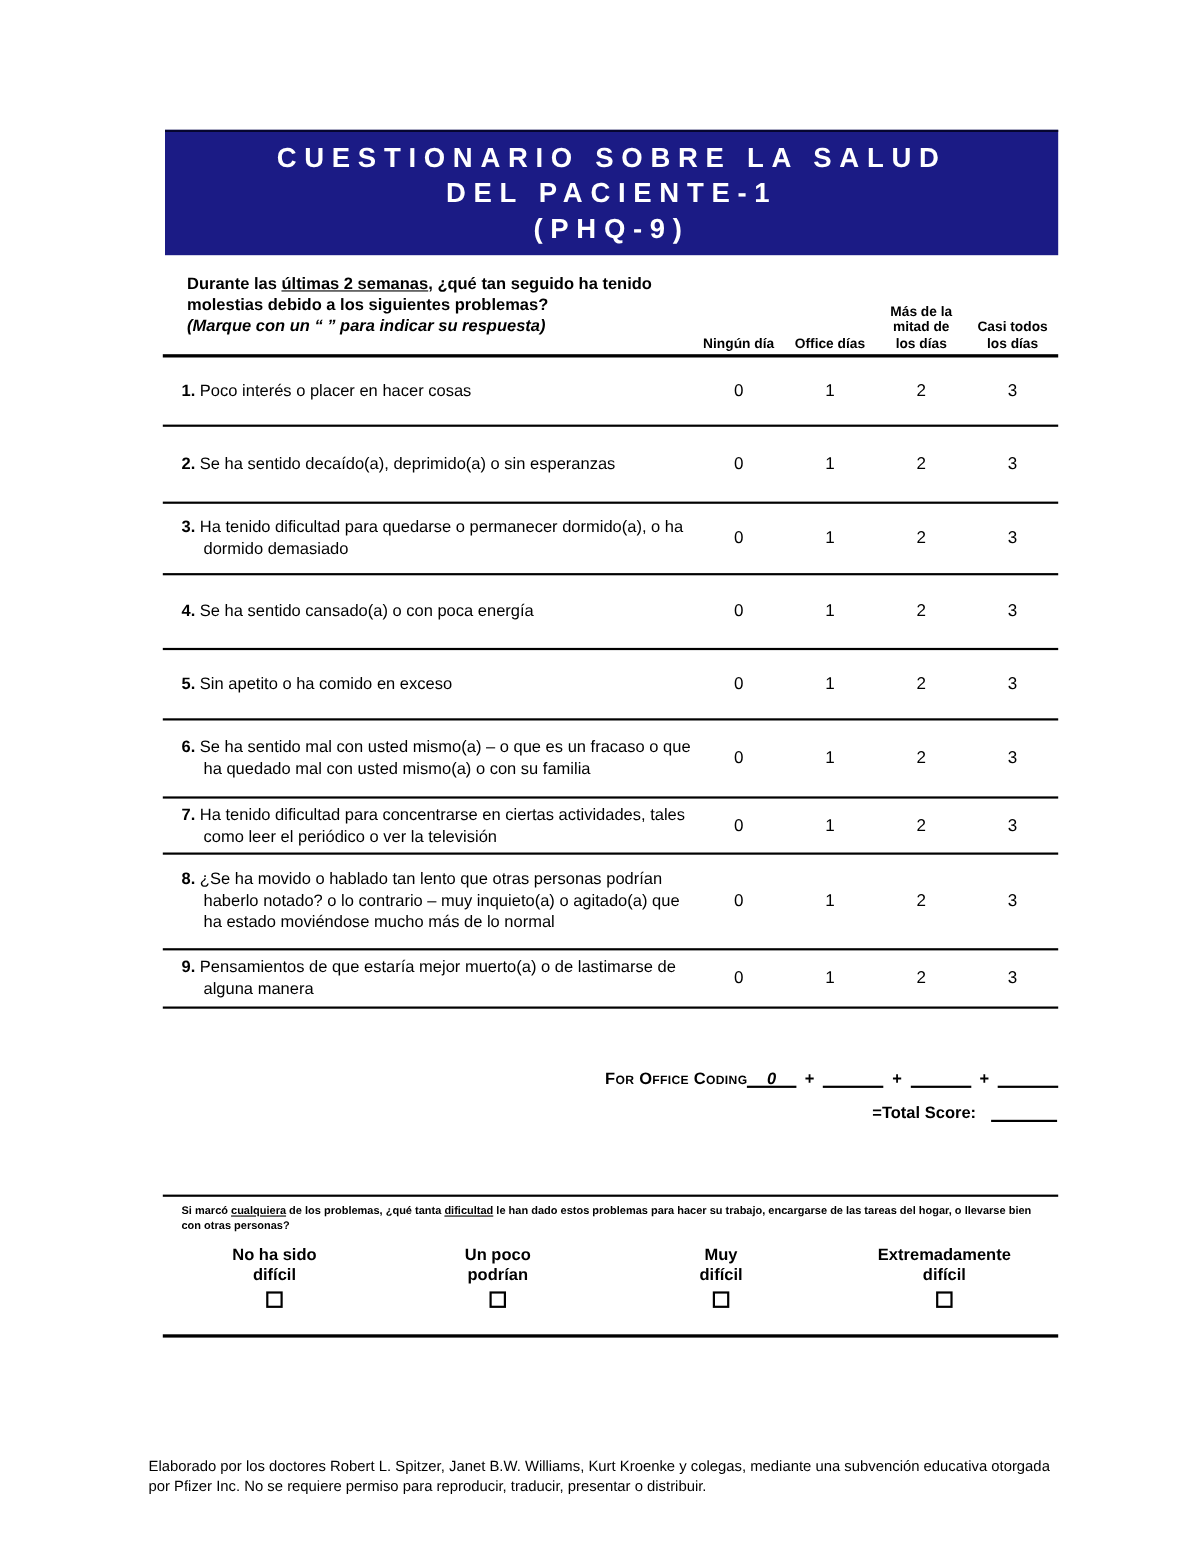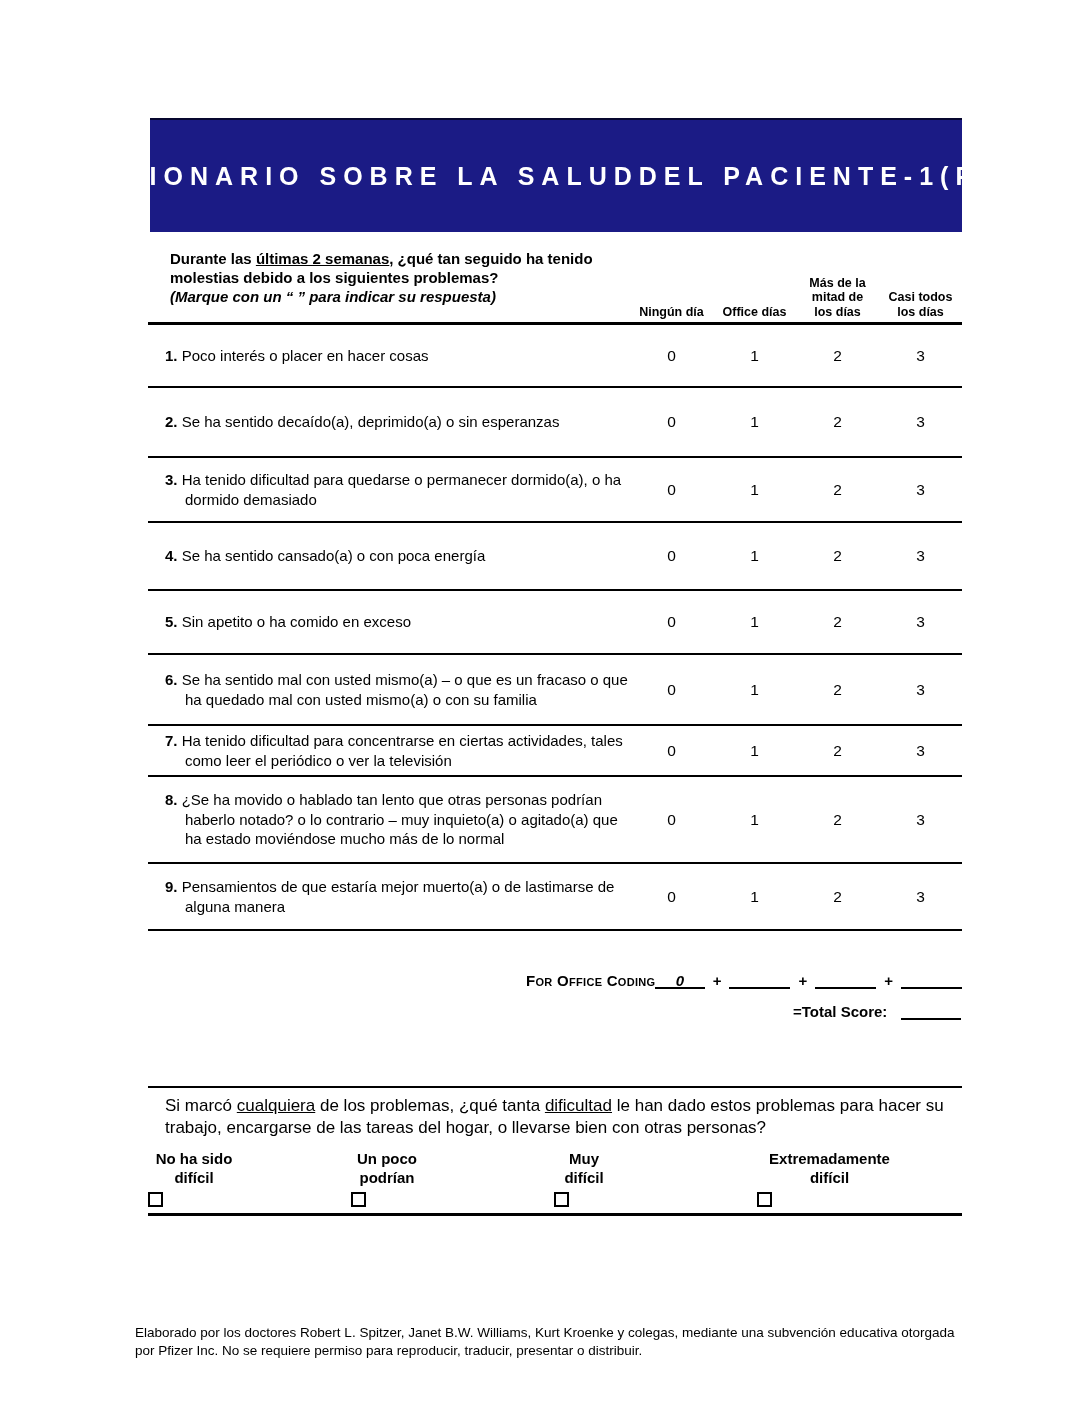--- a/index.html
+++ b/index.html
@@ -9,21 +9,21 @@
     background:#ffffff;
     font-family:"Liberation Sans", sans-serif;
     color:#000;
     overflow:hidden;
   }
 
   
   .banner {
     position:absolute; left:150px; top:118px;
     width:812px; height:114px;
-    display:flex; flex-direction:row; justify-content:center; align-items:center;
+    display:flex; flex-direction:column; justify-content:center; align-items:center;
     border-top:2px solid #06062e;
     box-sizing:border-box;
   }
   .banner-line {
     color:#ffffff; font-weight:bold;
     font-size:25px; letter-spacing:7px;
     line-height:1.28; white-space:nowrap;
   }
 
   
@@ -62,21 +62,21 @@
   .scores { width:332px; display:flex; }
   .score { width:83px; text-align:center; font-size:15.5px; }
 
   
   .coding { position:absolute; left:148px; top:972px; width:814px; }
   .coding-line {
     padding-left:378px;
     display:flex; align-items:flex-end;
     font-size:15px; font-weight:bold;
   }
-  .coding-label { font-variant:small-caps; letter-spacing:0.3px; white-space:nowrap; }
+  .coding-label { font-variant:small-caps; letter-spacing:0.3px; white-space:nowrap;margin-left:24px; }
   .blank {
     display:inline-block; border-bottom:2px solid #000; height:17px;
     box-sizing:border-box;
   }
   .blank-first { width:50px; text-align:center; }
   .hand { font-style:italic; font-weight:bold; font-size:15px; }
   .plus { margin:0 8px; }
   .coding-blank { width:62px; }
   .total-line {
     margin-top:14px; padding-left:645px;
@@ -86,26 +86,26 @@
   .total-blank { width:60px; margin-left:14px; }
 
   
   .followup {
     position:absolute; left:148px; top:1086px; width:814px; height:130px;
     border-top:2px solid #000; border-bottom:3px solid #000;
     box-sizing:border-box;
   }
   .fu-q {
     padding:7px 0 0 17px; width:782px;
-    font-size:17px; font-weight:normal; line-height:1.3;
+    font-size:10px; font-weight:bold; line-height:1.3;
   }
   .fu-options { display:flex; margin-top:11px; }
   .fu-option {
     width:203px;
-    display:flex; flex-direction:column; 
+    display:flex; flex-direction:column; align-items:center;
     text-align:center; font-size:15px; font-weight:bold; line-height:1.25;
   }
   .checkbox {
     width:11px; height:11px; border:2px solid #000;
     margin-top:4px; background:#fff;
   }
 
   
   .footer {
     position:absolute; left:135px; top:1324px; width:820px;
@@ -211,21 +211,21 @@
     <div class="qrow" style="height:87px">
       <div class="qtext"><span class="qnum">8.</span> <span>¿Se ha movido o hablado tan lento que otras personas podrían haberlo notado? o lo contrario – muy inquieto(a) o agitado(a) que ha estado moviéndose mucho más de lo normal</span></div>
       <div class="scores">
         <span class="score">0</span>
         <span class="score">1</span>
         <span class="score">2</span>
         <span class="score">3</span>
       </div>
     </div>
 
-    <div class="qrow" style="height:67px">
+    <div class="qrow" style="height:53px">
       <div class="qtext"><span class="qnum">9.</span> <span>Pensamientos de que estaría mejor muerto(a) o de lastimarse de alguna manera</span></div>
       <div class="scores">
         <span class="score">0</span>
         <span class="score">1</span>
         <span class="score">2</span>
         <span class="score">3</span>
       </div>
     </div>
   </div>
 

